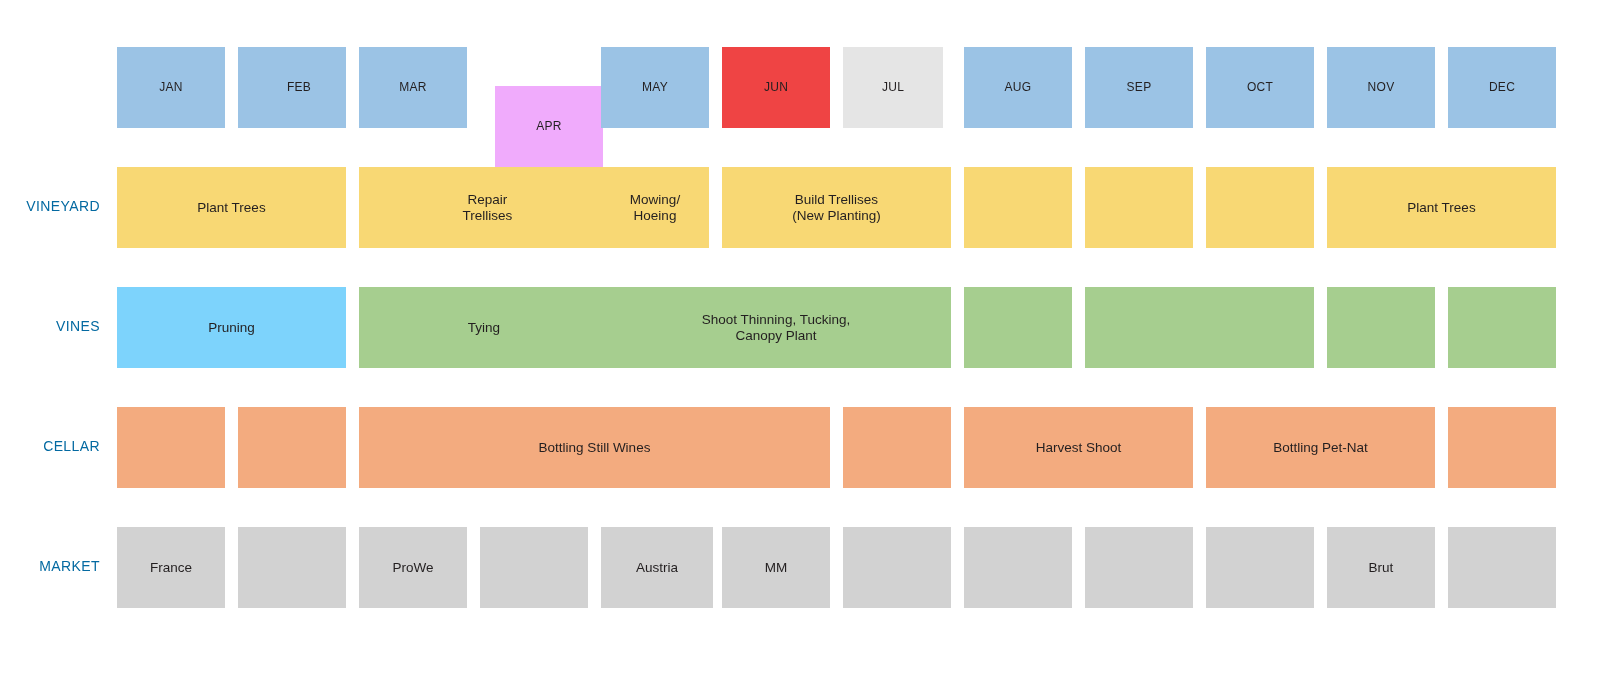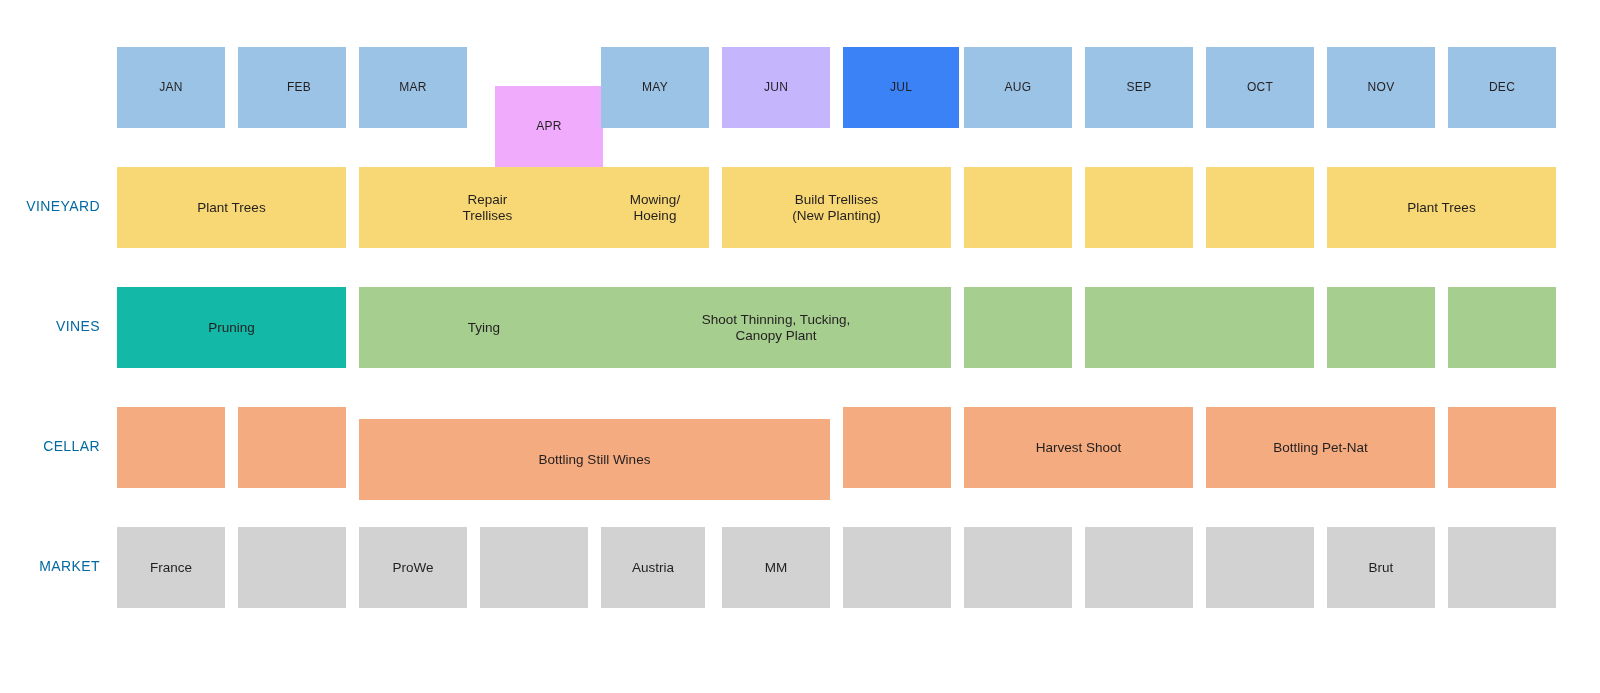--- a/index.html
+++ b/index.html
@@ -82,24 +82,24 @@
       </div>
       <div class="cell" style="left: 242px; width: 108px; background: rgb(155, 195, 229);">
         <span class="cell-label">MAR</span>
       </div>
       <div class="cell" style="left: 378px; width: 108px; background: #f0abfc; margin-top: 39px;">
         <span class="cell-label">APR</span>
       </div>
       <div class="cell" style="left: 484px; width: 108px; background: rgb(155, 195, 229);">
         <span class="cell-label">MAY</span>
       </div>
-      <div class="cell" style="left: 605px; width: 108px; background: #c4b5fd;">
+      <div class="cell" style="left: 605px; width: 108px; background: #ef4444;">
         <span class="cell-label">JUN</span>
       </div>
-      <div class="cell" style="left: 726px; width: 116px; background: #3b82f6;">
+      <div class="cell" style="left: 726px; width: 100px; background: #e5e5e5;">
         <span class="cell-label">JUL</span>
       </div>
       <div class="cell" style="left: 847px; width: 108px; background: rgb(155, 195, 229);">
         <span class="cell-label">AUG</span>
       </div>
       <div class="cell" style="left: 968px; width: 108px; background: rgb(155, 195, 229);">
         <span class="cell-label">SEP</span>
       </div>
       <div class="cell" style="left: 1089px; width: 108px; background: rgb(155, 195, 229);">
         <span class="cell-label">OCT</span>
@@ -138,21 +138,21 @@
         </div>
         <div class="cell" style="left: 1089px; width: 108px; background: rgb(248, 216, 116);">
           <span class="cell-label"></span>
         </div>
         <div class="cell" style="left: 1210px; width: 229px; background: rgb(248, 216, 116);">
           <span class="cell-label">Plant Trees</span>
         </div>
       </div>
       <div class="row-label" style="top: 318.5px;">VINES</div>
       <div class="row" style="top: 287px;">
-        <div class="cell" style="left: 0px; width: 229px; background: #14b8a6;">
+        <div class="cell" style="left: 0px; width: 229px; background: #7dd3fc;">
           <span class="cell-label">Pruning</span>
         </div>
         <div class="cell" style="left: 242px; width: 250px; background: rgb(166, 206, 143);">
           <span class="cell-label">Tying</span>
         </div>
         <div class="cell" style="left: 484px; width: 350px; background: rgb(166, 206, 143);">
           <span class="cell-label">Shoot Thinning, Tucking,
 Canopy Plant</span>
         </div>
         <div class="cell" style="left: 847px; width: 108px; background: rgb(166, 206, 143);">
@@ -169,21 +169,21 @@
         </div>
       </div>
       <div class="row-label" style="top: 438.5px;">CELLAR</div>
       <div class="row" style="top: 407px;">
         <div class="cell" style="left: 0px; width: 108px; background: rgb(243, 171, 127);">
           <span class="cell-label"></span>
         </div>
         <div class="cell" style="left: 121px; width: 108px; background: rgb(243, 171, 127);">
           <span class="cell-label"></span>
         </div>
-        <div class="cell" style="left: 242px; width: 471px; background: rgb(243, 171, 127); margin-top: 12px;">
+        <div class="cell" style="left: 242px; width: 471px; background: rgb(243, 171, 127);">
           <span class="cell-label">Bottling Still Wines</span>
         </div>
         <div class="cell" style="left: 726px; width: 108px; background: rgb(243, 171, 127);">
           <span class="cell-label"></span>
         </div>
         <div class="cell" style="left: 847px; width: 229px; background: rgb(243, 171, 127);">
           <span class="cell-label">Harvest Shoot</span>
         </div>
         <div class="cell" style="left: 1089px; width: 229px; background: rgb(243, 171, 127);">
           <span class="cell-label">Bottling Pet-Nat</span>
@@ -199,21 +199,21 @@
         </div>
         <div class="cell" style="left: 121px; width: 108px; background: rgb(210, 210, 210);">
           <span class="cell-label"></span>
         </div>
         <div class="cell" style="left: 242px; width: 108px; background: rgb(210, 210, 210);">
           <span class="cell-label">ProWe</span>
         </div>
         <div class="cell" style="left: 363px; width: 108px; background: rgb(210, 210, 210);">
           <span class="cell-label"></span>
         </div>
-        <div class="cell" style="left: 484px; width: 104px; background: rgb(210, 210, 210);">
+        <div class="cell" style="left: 484px; width: 112px; background: rgb(210, 210, 210);">
           <span class="cell-label">Austria</span>
         </div>
         <div class="cell" style="left: 605px; width: 108px; background: rgb(210, 210, 210);">
           <span class="cell-label">MM</span>
         </div>
         <div class="cell" style="left: 726px; width: 108px; background: rgb(210, 210, 210);">
           <span class="cell-label"></span>
         </div>
         <div class="cell" style="left: 847px; width: 108px; background: rgb(210, 210, 210);">
           <span class="cell-label"></span>

